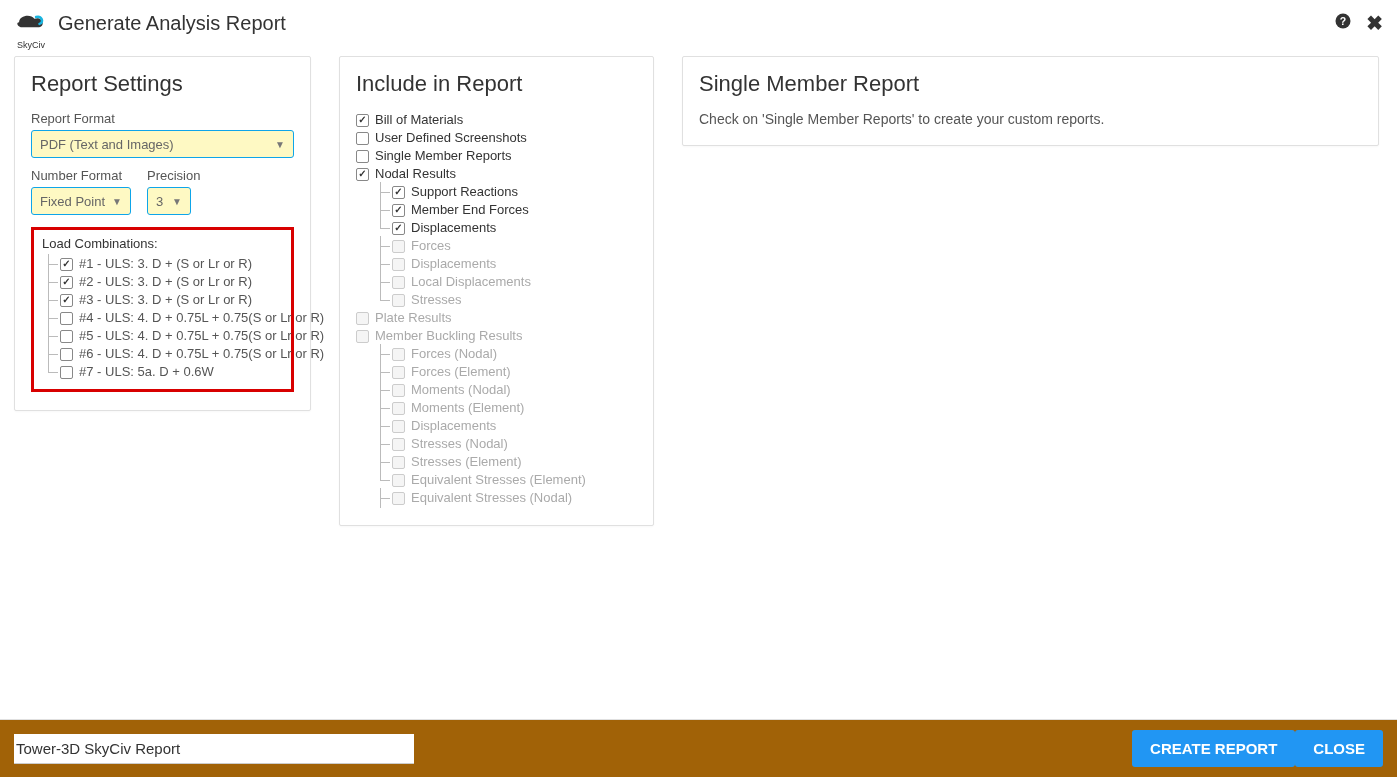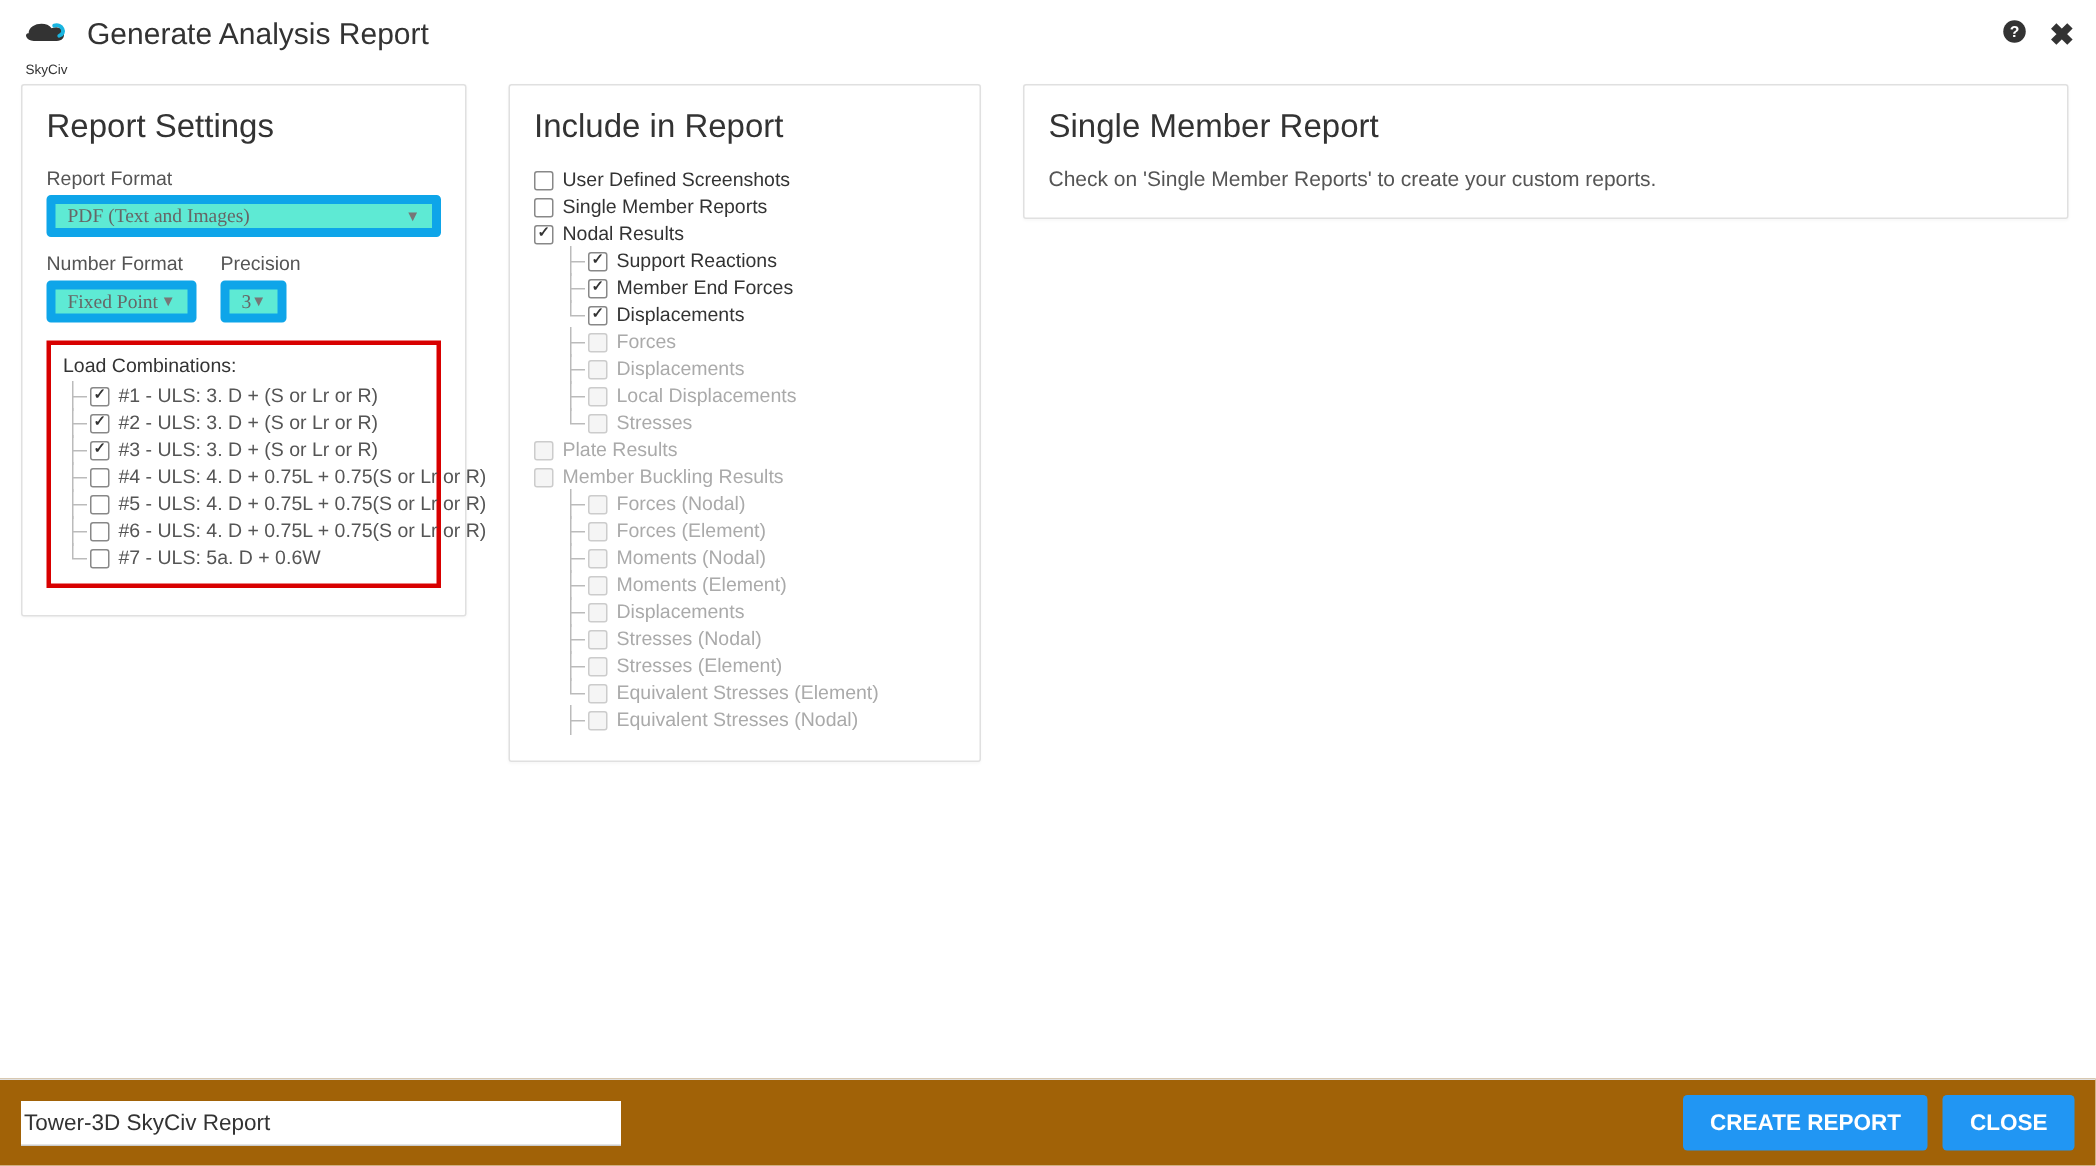--- a/index.html
+++ b/index.html
@@ -10,42 +10,42 @@
   .title { font-size:20px; color:#333; }
   .header-icons { margin-left:auto; display:flex; gap:14px; align-items:center; color:#555;}
   .header-icons .icon { cursor:pointer; font-size:18px; color:#333; }
   .main { display:flex; gap:28px; padding:10px 14px; align-items:flex-start; }
   .panel { background:#fff; border:1px solid #e0e0e0; border-radius:2px; padding:14px 16px 18px 16px; box-shadow:0 1px 2px rgba(0,0,0,0.03); }
   .panel.settings { width:297px; }
   .panel.include { width:315px; }
   .panel.single  { width:697px; }
   .panel h2 { margin:0 0 14px 0; font-weight:400; font-size:22px; color:#333; }
   .field-label { font-size:13px; color:#555; margin-bottom:4px; }
-  .select { width:100%; height:28px; border:6px solid #0ea5e9; border-radius:3px; background:#5eead4; display:flex; align-items:center; padding:0 8px; font-size:13px; color:#666; position:relative; cursor:pointer;font-family:Liberation Serif, serif;}
+  .select { width:100%; height:28px; border:1px solid #0ea5e9; border-radius:3px; background:#fef9c3; display:flex; align-items:center; padding:0 8px; font-size:13px; color:#666; position:relative; cursor:pointer;}
   .select .caret { margin-left:auto; font-size:10px; color:#777; }
   .row { display:flex; gap:16px; margin-top:10px; }
   .col-small .field-label { margin-top:0; }
   .red-box { border:3px solid #d80000; padding:6px 8px 8px 8px; margin-top:12px; }
   .red-box-inline { border:3px solid #d80000; padding:2px 10px 2px 2px; display:inline-block; }
   .lc-title { font-size:13px; color:#333; margin-bottom:4px; }
   .tree { font-size:13px; color:#555; }
   .tree-node { display:flex; align-items:center; line-height:18px; white-space:nowrap; }
   .tree-connector { display:inline-block; width:18px; height:16px; position:relative; flex-shrink:0;}
   .tree-connector::before { content:""; position:absolute; left:6px; top:-2px; bottom:8px; width:1px; background:#bbb; }
   .tree-connector::after { content:""; position:absolute; left:6px; top:8px; width:10px; height:1px; background:#bbb; }
   .tree-connector.mid::before { bottom:-2px; }
   .cb { width:13px; height:13px; border:1px solid #888; border-radius:2px; margin-right:6px; display:inline-flex; align-items:center; justify-content:center; font-size:10px; background:#fff; cursor:pointer; flex-shrink:0;}
   .cb.checked::after { content:"✓"; color:#333; font-weight:bold; line-height:1; }
   .cb.disabled { border-color:#ccc; background:#f5f5f5; cursor:default;}
   .tree-label { font-size:13px; }
   .tree-label.disabled { color:#aaa; }
   .sub { margin-left:18px; }
   .footer { position:absolute; left:0; right:0; bottom:0; border-top:1px solid #e0e0e0; padding:10px 14px; display:flex; align-items:center; background:#a16207; }
   .footer-input { border:none; border-bottom:1px solid #ccc; font-size:15px; padding:6px 2px; width:400px; outline:none; color:#333; }
-  .footer-buttons { margin-left:auto; display:flex; gap:10px; }
+  .footer-buttons { margin-left:auto; display:flex; }
   .btn { background:#2196F3; color:#fff; border:none; border-radius:3px; padding:10px 18px; font-size:15px; font-weight:600; cursor:pointer; }
   .single-text { font-size:14px; color:#555; }
   .logo-text { font-size:9px; text-align:center; color:#333; margin-top:-2px;}
 </style>
 </head>
 <body>
 
 <div class="header">
   <div class="logo">
     <svg viewBox="0 0 40 30">
@@ -133,20 +133,24 @@
             <span class="tree-label">#7 - ULS: 5a. D + 0.6W</span>
           </div>
         </div>
     </div>
   </div>
 
   <div class="panel include">
     <h2>Include in Report</h2>
 
 
+    <div class="tree-node" style="margin-top:2px">
+        <span class="cb checked"></span>
+        <span class="tree-label">Bill of Materials</span>
+      </div>
     <div class="tree-node">
         <span class="cb"></span>
         <span class="tree-label">User Defined Screenshots</span>
       </div>
     <div class="tree-node">
         <span class="cb"></span>
         <span class="tree-label">Single Member Reports</span>
       </div>
 
     <div class="tree-node">

